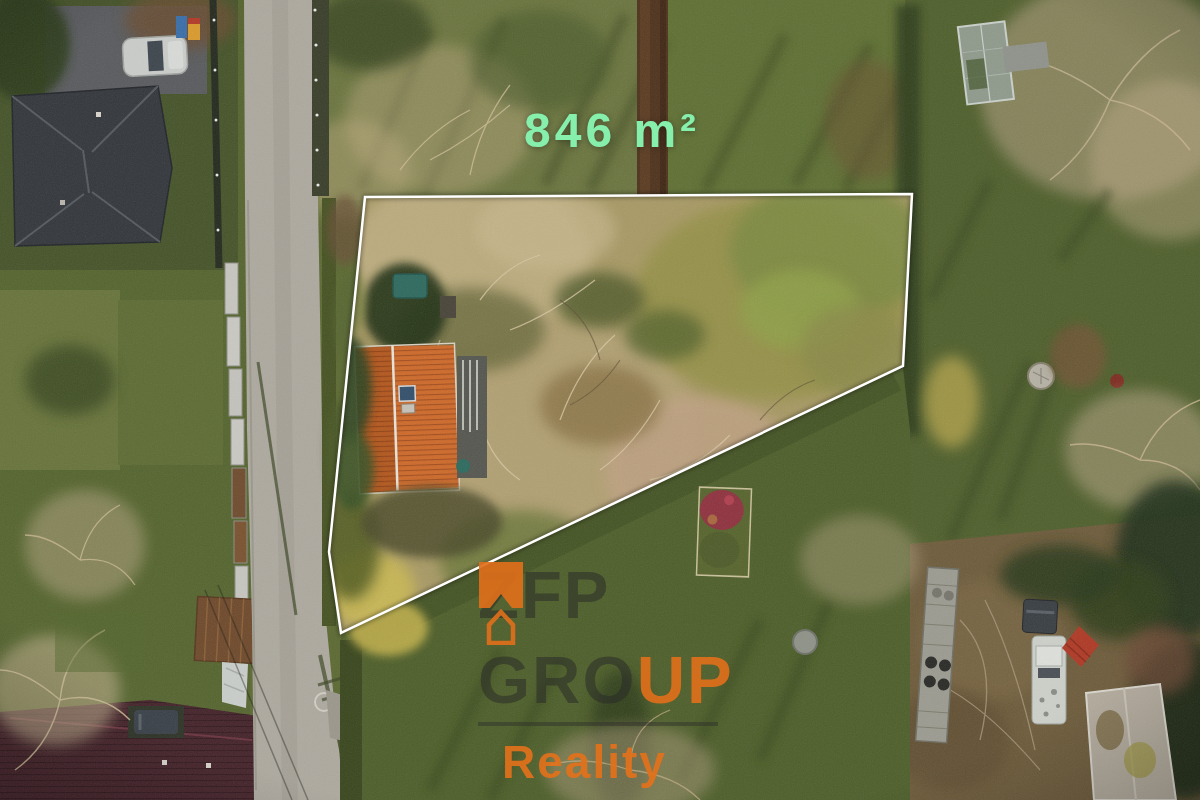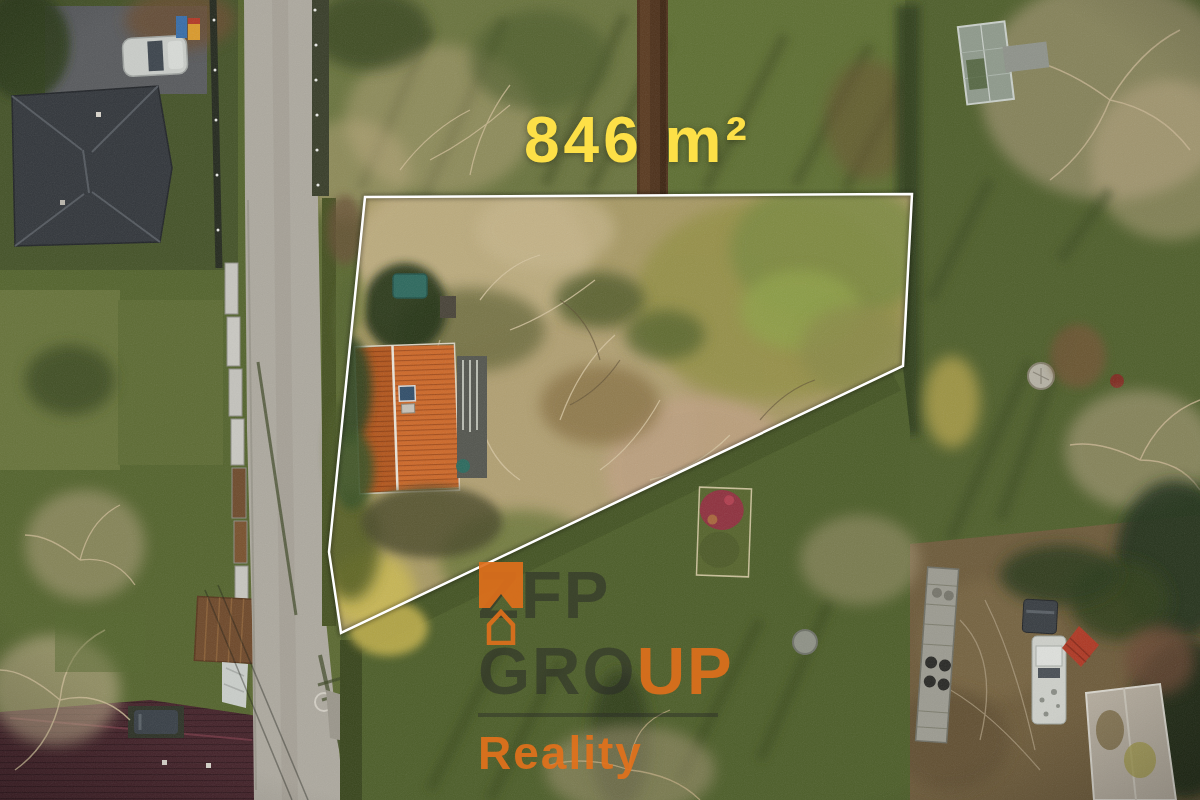--- a/index.html
+++ b/index.html
@@ -1,29 +1,29 @@
 <!DOCTYPE html>
 <html><head>
 <meta charset="utf-8">
 <style>
   html,body{margin:0;padding:0;background:#222;}
   .stage{position:relative;width:1200px;height:800px;overflow:hidden;
          font-family:"Liberation Sans",sans-serif;background:#5c6a33;}
   .stage svg{position:absolute;left:0;top:0;}
   .overlay-text{position:absolute;white-space:nowrap;}
-  .area-label{left:524px;top:103px;font-size:64px;font-weight:bold;color:#fde047;
+  .area-label{left:524px;top:103px;font-size:48px;font-weight:bold;color:#86efac;
               letter-spacing:4px;text-shadow:0 1px 6px rgba(0,0,0,.35);}
   .wm{position:absolute;left:478px;top:561px;line-height:1;}
   .wm-row1{font-size:67px;font-weight:bold;color:rgba(40,40,40,.52);letter-spacing:2px;}
-  .wm-row2{font-size:67px;font-weight:bold;letter-spacing:2px;margin-top:9px;}
+  .wm-row2{font-size:67px;font-weight:bold;letter-spacing:2px;margin-top:18px;}
   .wm-dark{color:rgba(40,40,40,.52);}
   .wm-orange{color:rgba(222,111,27,.92);}
   .wm-rule{width:240px;height:4px;background:rgba(40,40,40,.42);margin-top:9px;}
   .wm-reality{margin-top:13px;font-size:46px;font-weight:bold;color:rgba(226,113,27,.92);
-              letter-spacing:2px;}
+              letter-spacing:2px;margin-left:24px;}
   .wm-pin{position:absolute;left:148px;top:2px;width:46px;height:84px;}
   .bazos{left:996px;top:747px;font-size:37px;font-weight:bold;
          color:rgba(242,242,242,.34);letter-spacing:1px;
          text-shadow:0 0 1px rgba(255,255,255,.4);}
 </style>
 </head>
 <body>
 
 <div class="stage">
 

